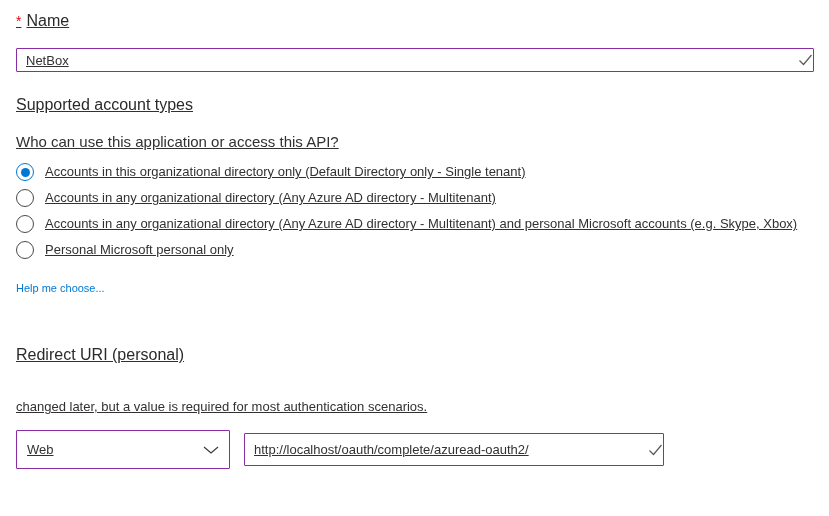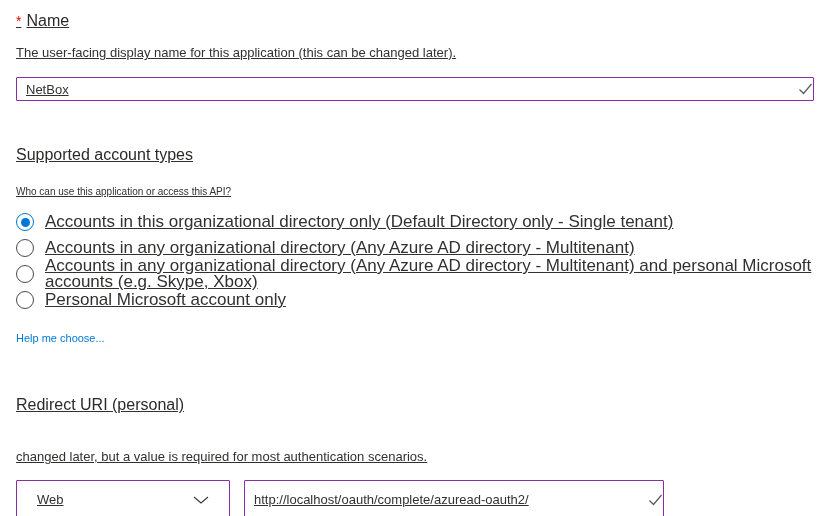--- a/index.html
+++ b/index.html
@@ -41,22 +41,22 @@
     outline: none;
     flex: 1 1 auto;
     font-family: "Liberation Sans", sans-serif;
     font-size: 13px;
     color: #323130;
     background: transparent;
     min-width: 0;
   }
   .field-check { flex: 0 0 auto; margin-left: 8px; }
 
-  .title-accounts { margin-top: 44px; }
-  .question { margin-top: 19px; font-size: 10px; line-height: 15px; }
+  .title-accounts { margin-top: 23px; }
+  .question { margin-top: 19px; font-size: 15px; line-height: 15px; }
 
   .radio-group { margin-top: 10px; }
   .radio-row {
     display: flex;
     align-items: center;
     height: 26px;
     cursor: pointer;
   }
   .radio {
     width: 18px;
@@ -70,21 +70,21 @@
   .radio.selected { border: 1.5px solid #0078d4; }
   .radio.selected::after {
     content: "";
     position: absolute;
     left: 50%; top: 50%;
     width: 9px; height: 9px;
     margin: -4.5px 0 0 -4.5px;
     border-radius: 50%;
     background: #0078d4;
   }
-  .radio-label { font-size: 17px; margin-left: 11px; line-height: 16px; }
+  .radio-label { font-size: 13px; margin-left: 11px; line-height: 16px; }
 
   .help-link {
     display: inline-block;
     margin-top: 19px;
     font-size: 11px;
     color: #0078d4;
     text-decoration: none;
     cursor: pointer;
   }
 
@@ -103,37 +103,36 @@
     gap: 14px;
   }
   .dropdown {
     width: 214px;
     height: 39px;
     border: 1px solid #8a2da5;
     border-radius: 1px;
     display: flex;
     align-items: center;
     justify-content: space-between;
-    padding: 0 20px;
+    padding: 0 10px;
     cursor: pointer;
     background: #fff;
   }
   .dropdown-value { font-size: 13px; color: #323130; }
-  .uri-field { width: 420px; margin-top: 0; height: 39px; }
+  .uri-field { width: 420px; margin-top: 0; height: 33px; }
 </style>
 </head>
 <body>
 
 <div class="page">
 
   
   <div class="section-title">
     <span class="required-marker">*</span><span>Name</span>
   </div>
-  <div class="desc">The user-facing display name for this application (this can be changed later).</div>
   <div class="textfield">
     <input type="text" value="NetBox" style="">
     <svg class="field-check" width="15" height="12" viewBox="0 0 15 12">
       <path d="M1.5 6.5 L5.5 10.5 L13.5 1" stroke="#5a5a5a" stroke-width="1.2" fill="none"></path>
     </svg>
   </div>
 
   
   <div class="section-title title-accounts">Supported account types</div>
   <div class="question">Who can use this application or access this API?</div>
@@ -146,21 +145,21 @@
       <div class="radio-row">
         <span class="radio"></span>
         <span class="radio-label">Accounts in any organizational directory (Any Azure AD directory - Multitenant)</span>
       </div>
       <div class="radio-row">
         <span class="radio"></span>
         <span class="radio-label">Accounts in any organizational directory (Any Azure AD directory - Multitenant) and personal Microsoft accounts (e.g. Skype, Xbox)</span>
       </div>
       <div class="radio-row">
         <span class="radio"></span>
-        <span class="radio-label">Personal Microsoft account only</span>
+        <span class="radio-label">Personal Microsoft personal only</span>
       </div>
     </div>
 
   <a class="help-link" href="#">Help me choose...</a>
 
   
   <div class="section-title title-redirect">Redirect URI (personal)</div>
   <div class="para">
     <br>
     <span>changed later, but a value is required for most authentication scenarios.</span>

